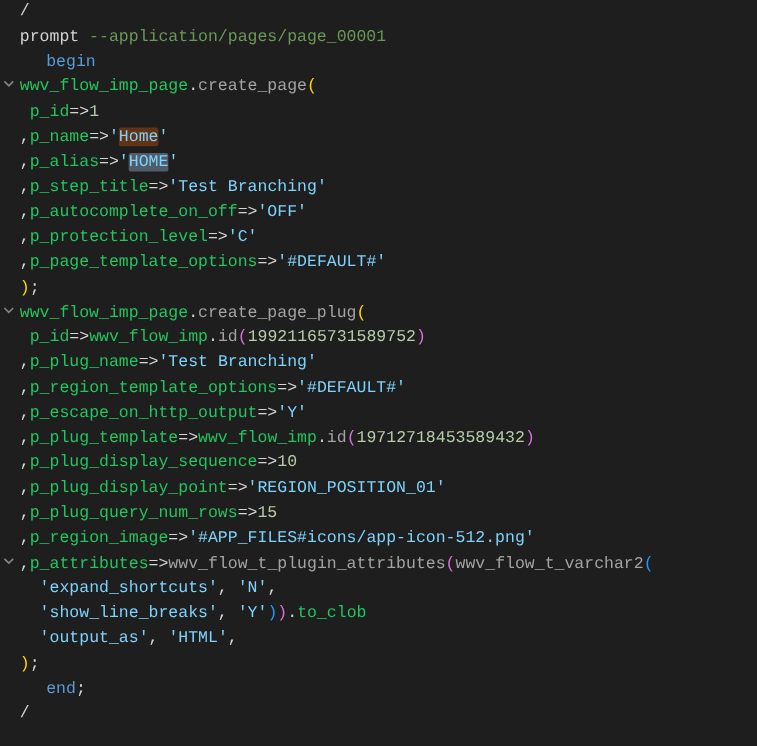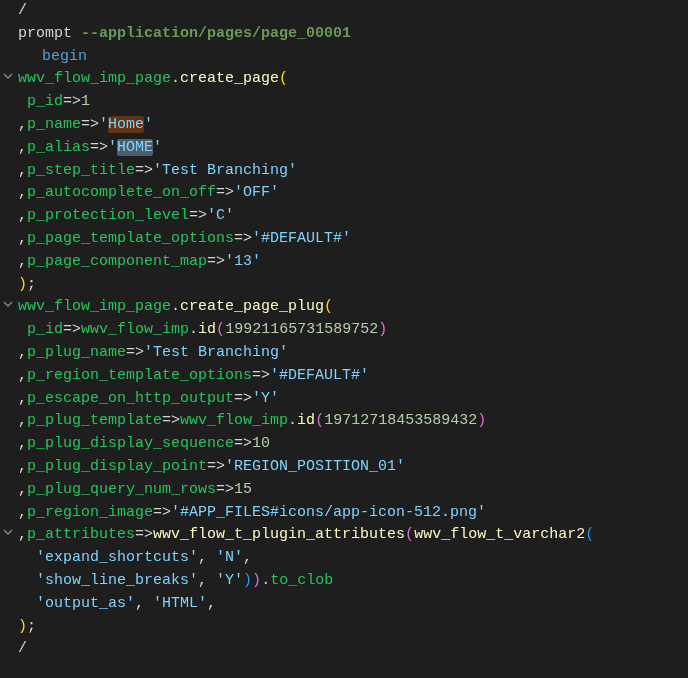--- a/index.html
+++ b/index.html
@@ -24,29 +24,29 @@
       left: 2px;
       top: 2px;
       width: 12px;
       height: 12px;
       color: #858585;
       cursor: pointer;
     }
     .fold-marker svg { display: block; }
     .t-default { color: #d4d4d4; }
     .t-ident { color: #22c55e; }
-    .t-func { color: #fef9c3; font-family: Liberation Mono, monospace; }
+    .t-func { color: #a3a3a3; font-family: Liberation Mono, monospace; }
     .t-keyword { color: #569cd6; margin-left: 24px; }
     .t-string { color: #7dd3fc; }
     .t-number { color: #b5cea8; }
     .t-punct { color: #d4d4d4; }
     .t-paren-y { color: #ffd700; }
     .t-paren-p { color: #da70d6; }
     .t-paren-b { color: #179fff; }
-    .t-comment { color: #6a9955; font-weight: bold; }
+    .t-comment { color: #6a9955; }
     .t-op { color: #d4d4d4; }
     .hl { background: #613214; border-radius: 2px; }
     .hl-border { background: #515c6a; border-radius: 2px; }
   </style>
 </head>
 <body>
 
 <div class="editor">
 
 <div class="line"><span class="t-default">/</span></div>
@@ -66,21 +66,20 @@
 <div class="line"><span class="t-punct">,</span><span class="t-ident">p_alias</span><span class="t-op">=&gt;</span><span class="t-string">'<span class="hl-border">HOME</span>'</span></div>
 
 <div class="line"><span class="t-punct">,</span><span class="t-ident">p_step_title</span><span class="t-op">=&gt;</span><span class="t-string">'Test Branching'</span></div>
 
 <div class="line"><span class="t-punct">,</span><span class="t-ident">p_autocomplete_on_off</span><span class="t-op">=&gt;</span><span class="t-string">'OFF'</span></div>
 
 <div class="line"><span class="t-punct">,</span><span class="t-ident">p_protection_level</span><span class="t-op">=&gt;</span><span class="t-string">'C'</span></div>
 
 <div class="line"><span class="t-punct">,</span><span class="t-ident">p_page_template_options</span><span class="t-op">=&gt;</span><span class="t-string">'#DEFAULT#'</span></div>
 
-<div class="line"><span class="t-punct">,</span><span class="t-ident">p_page_component_map</span><span class="t-op">=&gt;</span><span class="t-string">'13'</span></div>
 
 <div class="line"><span class="t-paren-y">)</span><span class="t-punct">;</span></div>
 
 <div class="line"><div class="fold-marker"><svg width="12" height="12" viewBox="0 0 12 12">
           <path d="M2 4 L6 8 L10 4" stroke="#858585" stroke-width="1.5" fill="none"></path>
         </svg></div><span class="t-ident">wwv_flow_imp_page</span><span class="t-punct">.</span><span class="t-func">create_page_plug</span><span class="t-paren-y">(</span></div>
 
 <div class="line"> <span class="t-ident">p_id</span><span class="t-op">=&gt;</span><span class="t-ident">wwv_flow_imp</span><span class="t-punct">.</span><span class="t-func">id</span><span class="t-paren-p">(</span><span class="t-number">19921165731589752</span><span class="t-paren-p">)</span></div>
 
 <div class="line"><span class="t-punct">,</span><span class="t-ident">p_plug_name</span><span class="t-op">=&gt;</span><span class="t-string">'Test Branching'</span></div>
@@ -104,16 +103,17 @@
         </svg></div><span class="t-punct">,</span><span class="t-ident">p_attributes</span><span class="t-op">=&gt;</span><span class="t-func">wwv_flow_t_plugin_attributes</span><span class="t-paren-p">(</span><span class="t-func">wwv_flow_t_varchar2</span><span class="t-paren-b">(</span></div>
 
 <div class="line">  <span class="t-string">'expand_shortcuts'</span><span class="t-punct">,</span> <span class="t-string">'N'</span><span class="t-punct">,</span></div>
 
 <div class="line">  <span class="t-string">'show_line_breaks'</span><span class="t-punct">,</span> <span class="t-string">'Y'</span><span class="t-paren-b">)</span><span class="t-paren-p">)</span><span class="t-punct">.</span><span class="t-ident">to_clob</span></div>
 
 <div class="line">  <span class="t-string">'output_as'</span><span class="t-punct">,</span> <span class="t-string">'HTML'</span><span class="t-punct">,</span></div>
 
 <div class="line"><span class="t-paren-y">)</span><span class="t-punct">;</span></div>
 
+<div class="line"><span class="t-keyword">end</span><span class="t-punct">;</span></div>
 
 <div class="line"><span class="t-default">/</span></div>
 
 </div>
 
 </body></html>

